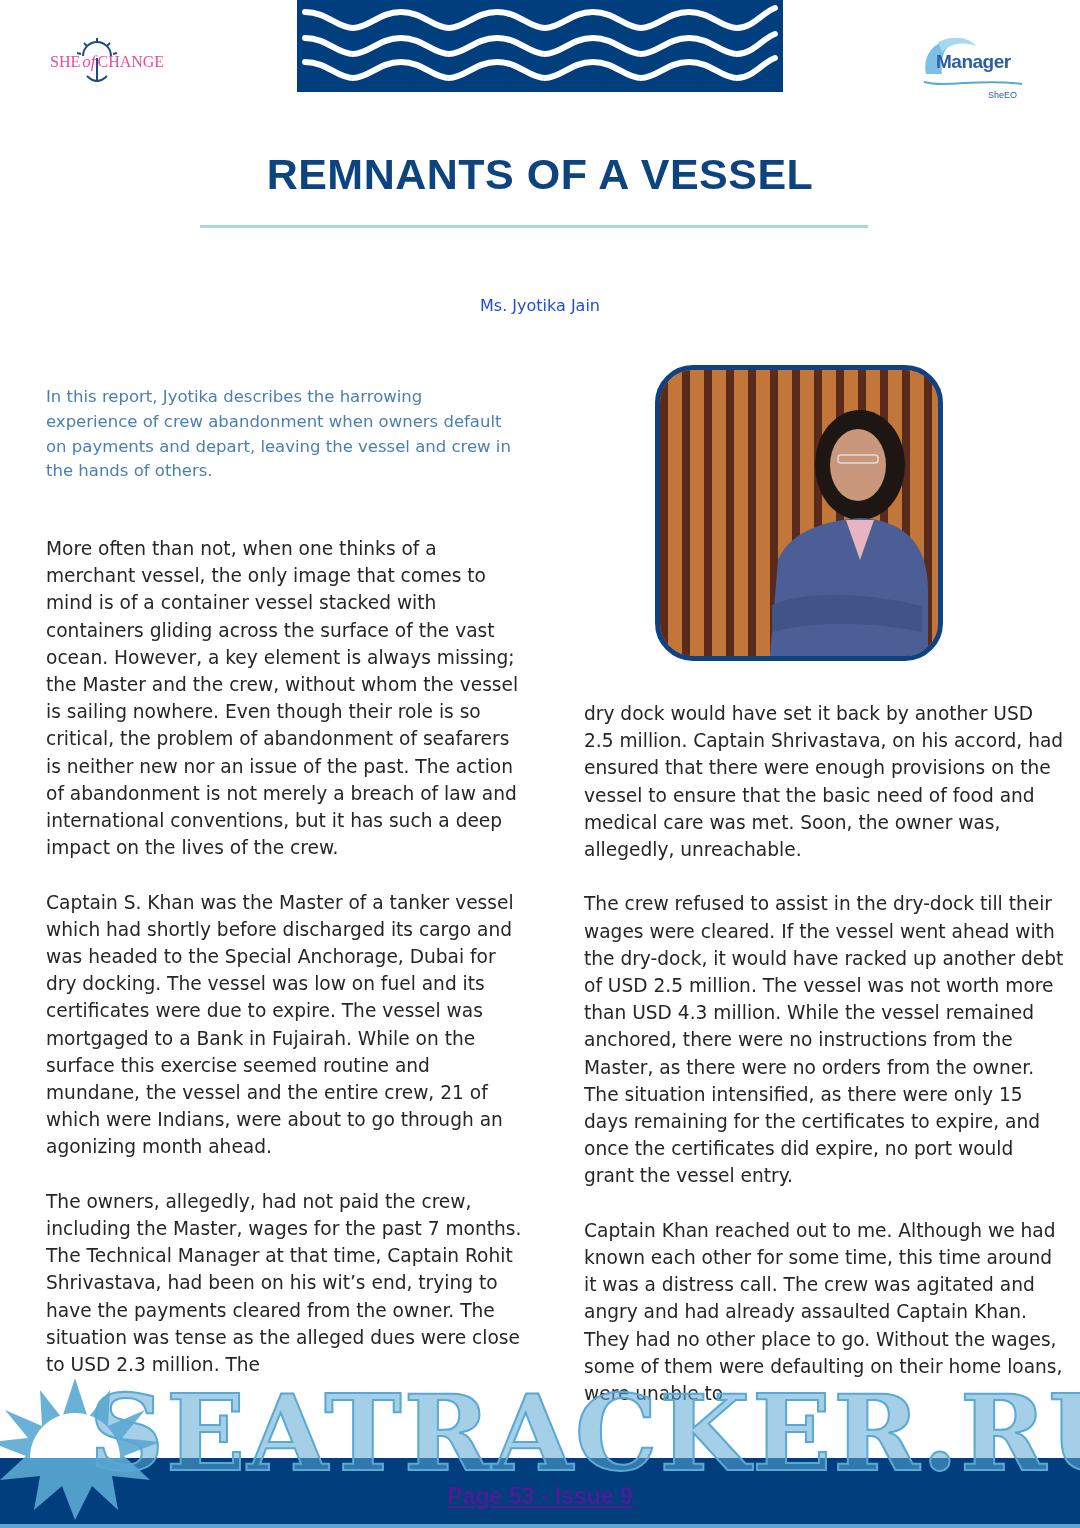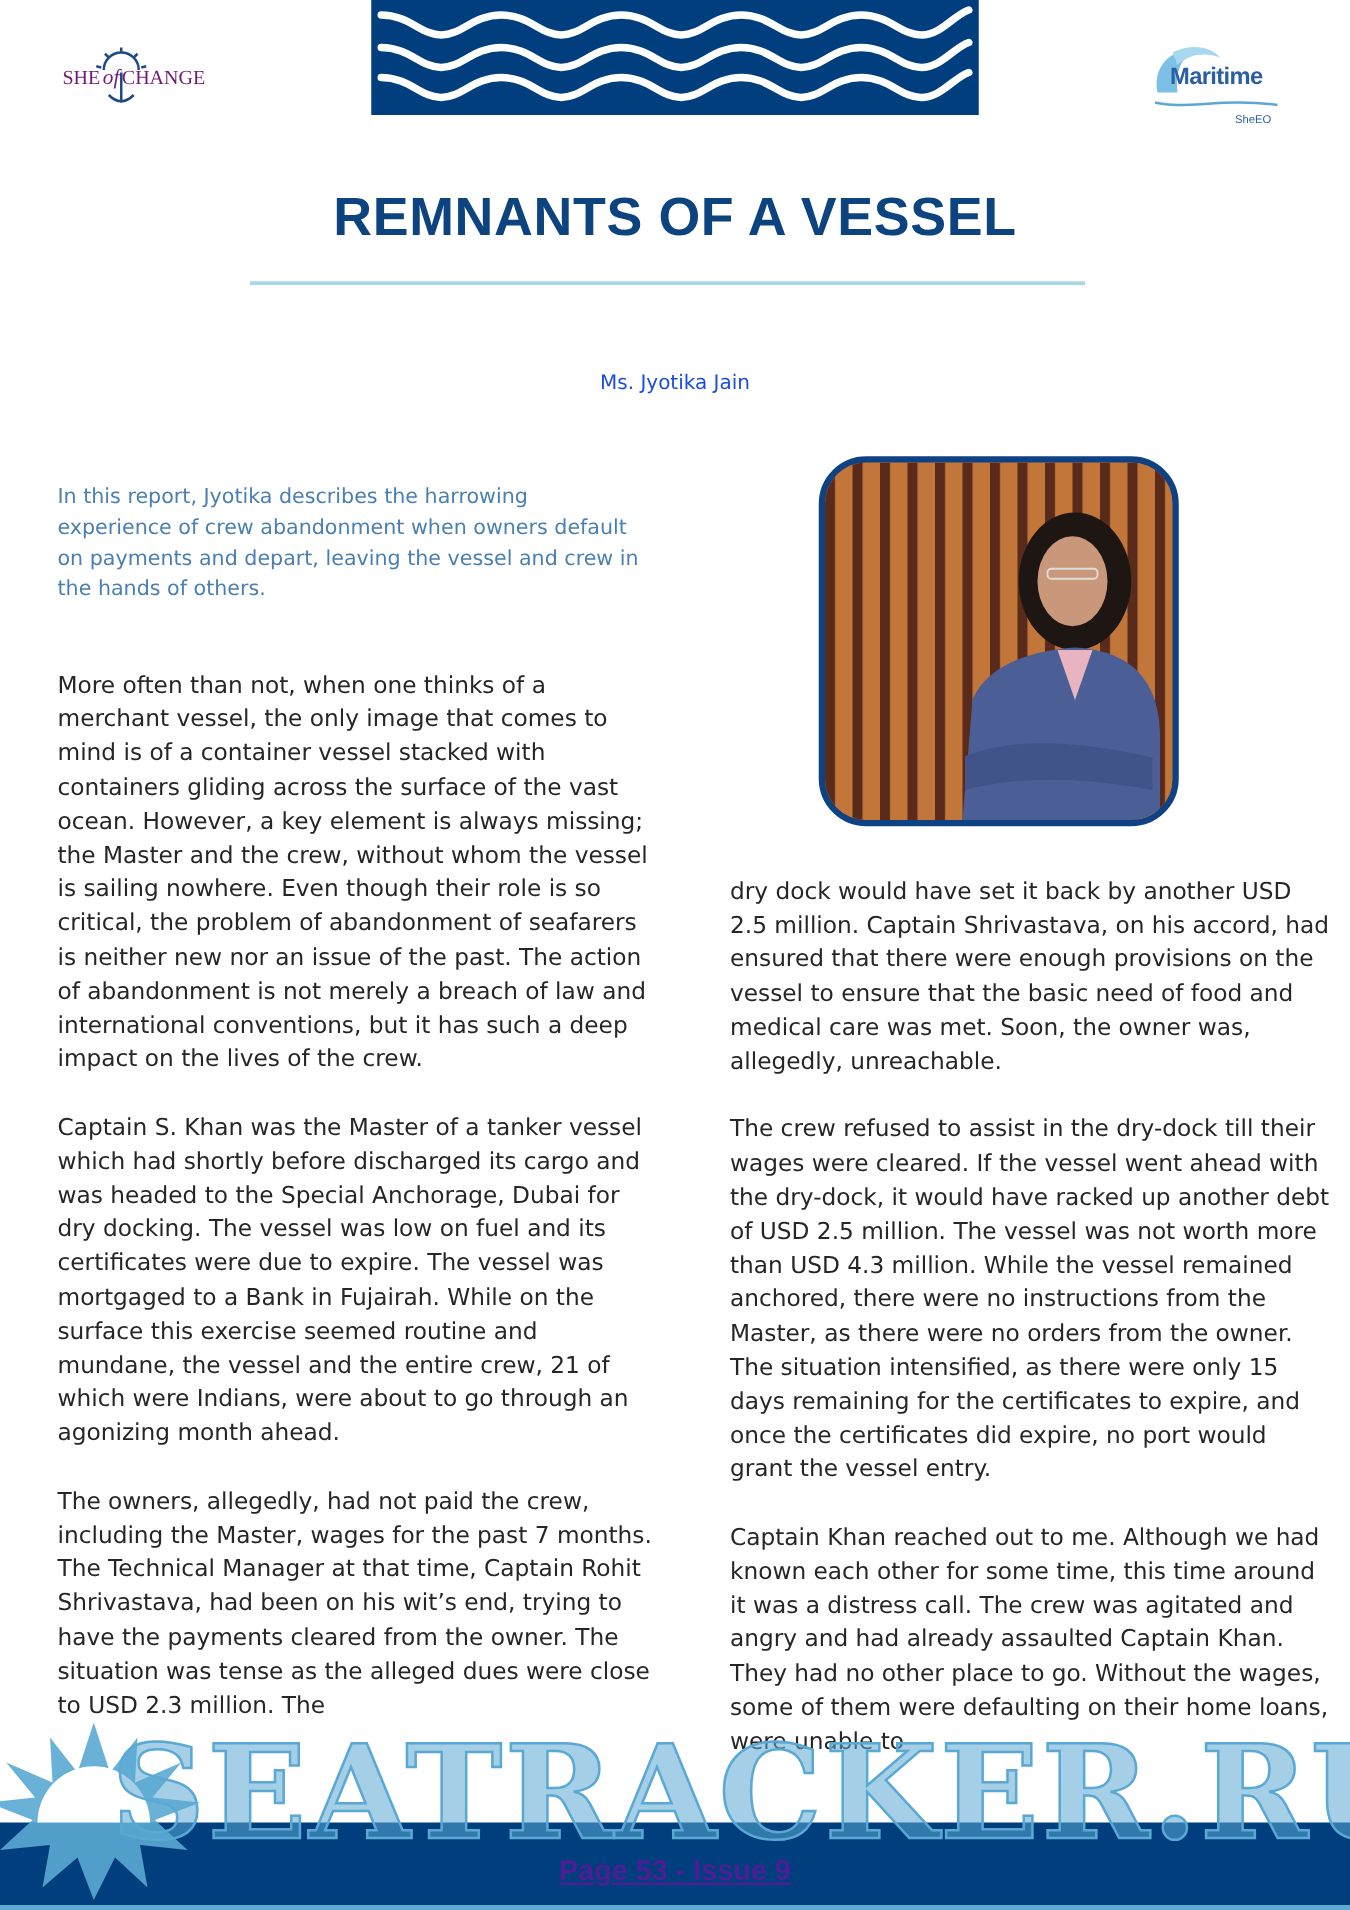--- a/index.html
+++ b/index.html
@@ -7,21 +7,21 @@
     width: 1080px; height: 1528px; position: relative; overflow: hidden;
     background: #ffffff;
     font-family: "DejaVu Sans", "Liberation Sans", sans-serif;
     color: #2b2b2b;
   }
   .logo-left {
     position: absolute; left: 50px; top: 36px; width: 130px; height: 52px;
   }
   .logo-left .txt {
     position: absolute; top: 16px; left: 0; font-family: "Liberation Serif", serif;
-    font-size: 16px; color: #701a75; letter-spacing: 0px; white-space: nowrap;
+    font-size: 16px; color: #ec4899; letter-spacing: 0px; white-space: nowrap;
   }
   .logo-left .txt .of { font-style: italic; font-size: 17px; padding: 0 2px; }
   .wave-banner {
     position: absolute; left: 297px; top: 0; width: 486px; height: 92px;
     background: #003e7e;
   }
   .logo-right { position: absolute; left: 918px; top: 34px; width: 110px; height: 56px; }
   .logo-right .main {
     position: absolute; left: 18px; top: 17px; font-family: "Liberation Sans", sans-serif;
     font-weight: bold; font-size: 19px; color: #2a5fa3; letter-spacing: -0.5px;
@@ -99,21 +99,21 @@
     </g>
   </svg>
 </div>
 
 <div class="logo-right">
   <svg width="110" height="56" style="position:absolute;left:0;top:0">
     <path d="M8 40 C 4 20, 18 4, 40 6 C 30 10, 22 18, 24 40 Z" fill="#7cc0e6"></path>
     <path d="M20 8 C 36 0, 52 4, 58 12 C 48 8, 34 8, 24 18 Z" fill="#a8d8f0"></path>
     <path d="M6 48 C 30 54, 60 44, 104 50" stroke="#5aa8d4" stroke-width="2" fill="none"></path>
   </svg>
-  <span class="main">Maritime</span>
+  <span class="main">Manager</span>
   <span class="sub">SheEO</span>
 </div>
 
 <h1 class="title" style="margin:0">REMNANTS OF A VESSEL</h1>
 <div class="title-rule"></div>
 <div class="byline">
   <div>Ms. Jyotika Jain</div>
 </div>
 
 <div class="intro">In this report, Jyotika describes the harrowing experience of crew abandonment when owners default on payments and depart, leaving the vessel and crew in the hands of others.</div>

